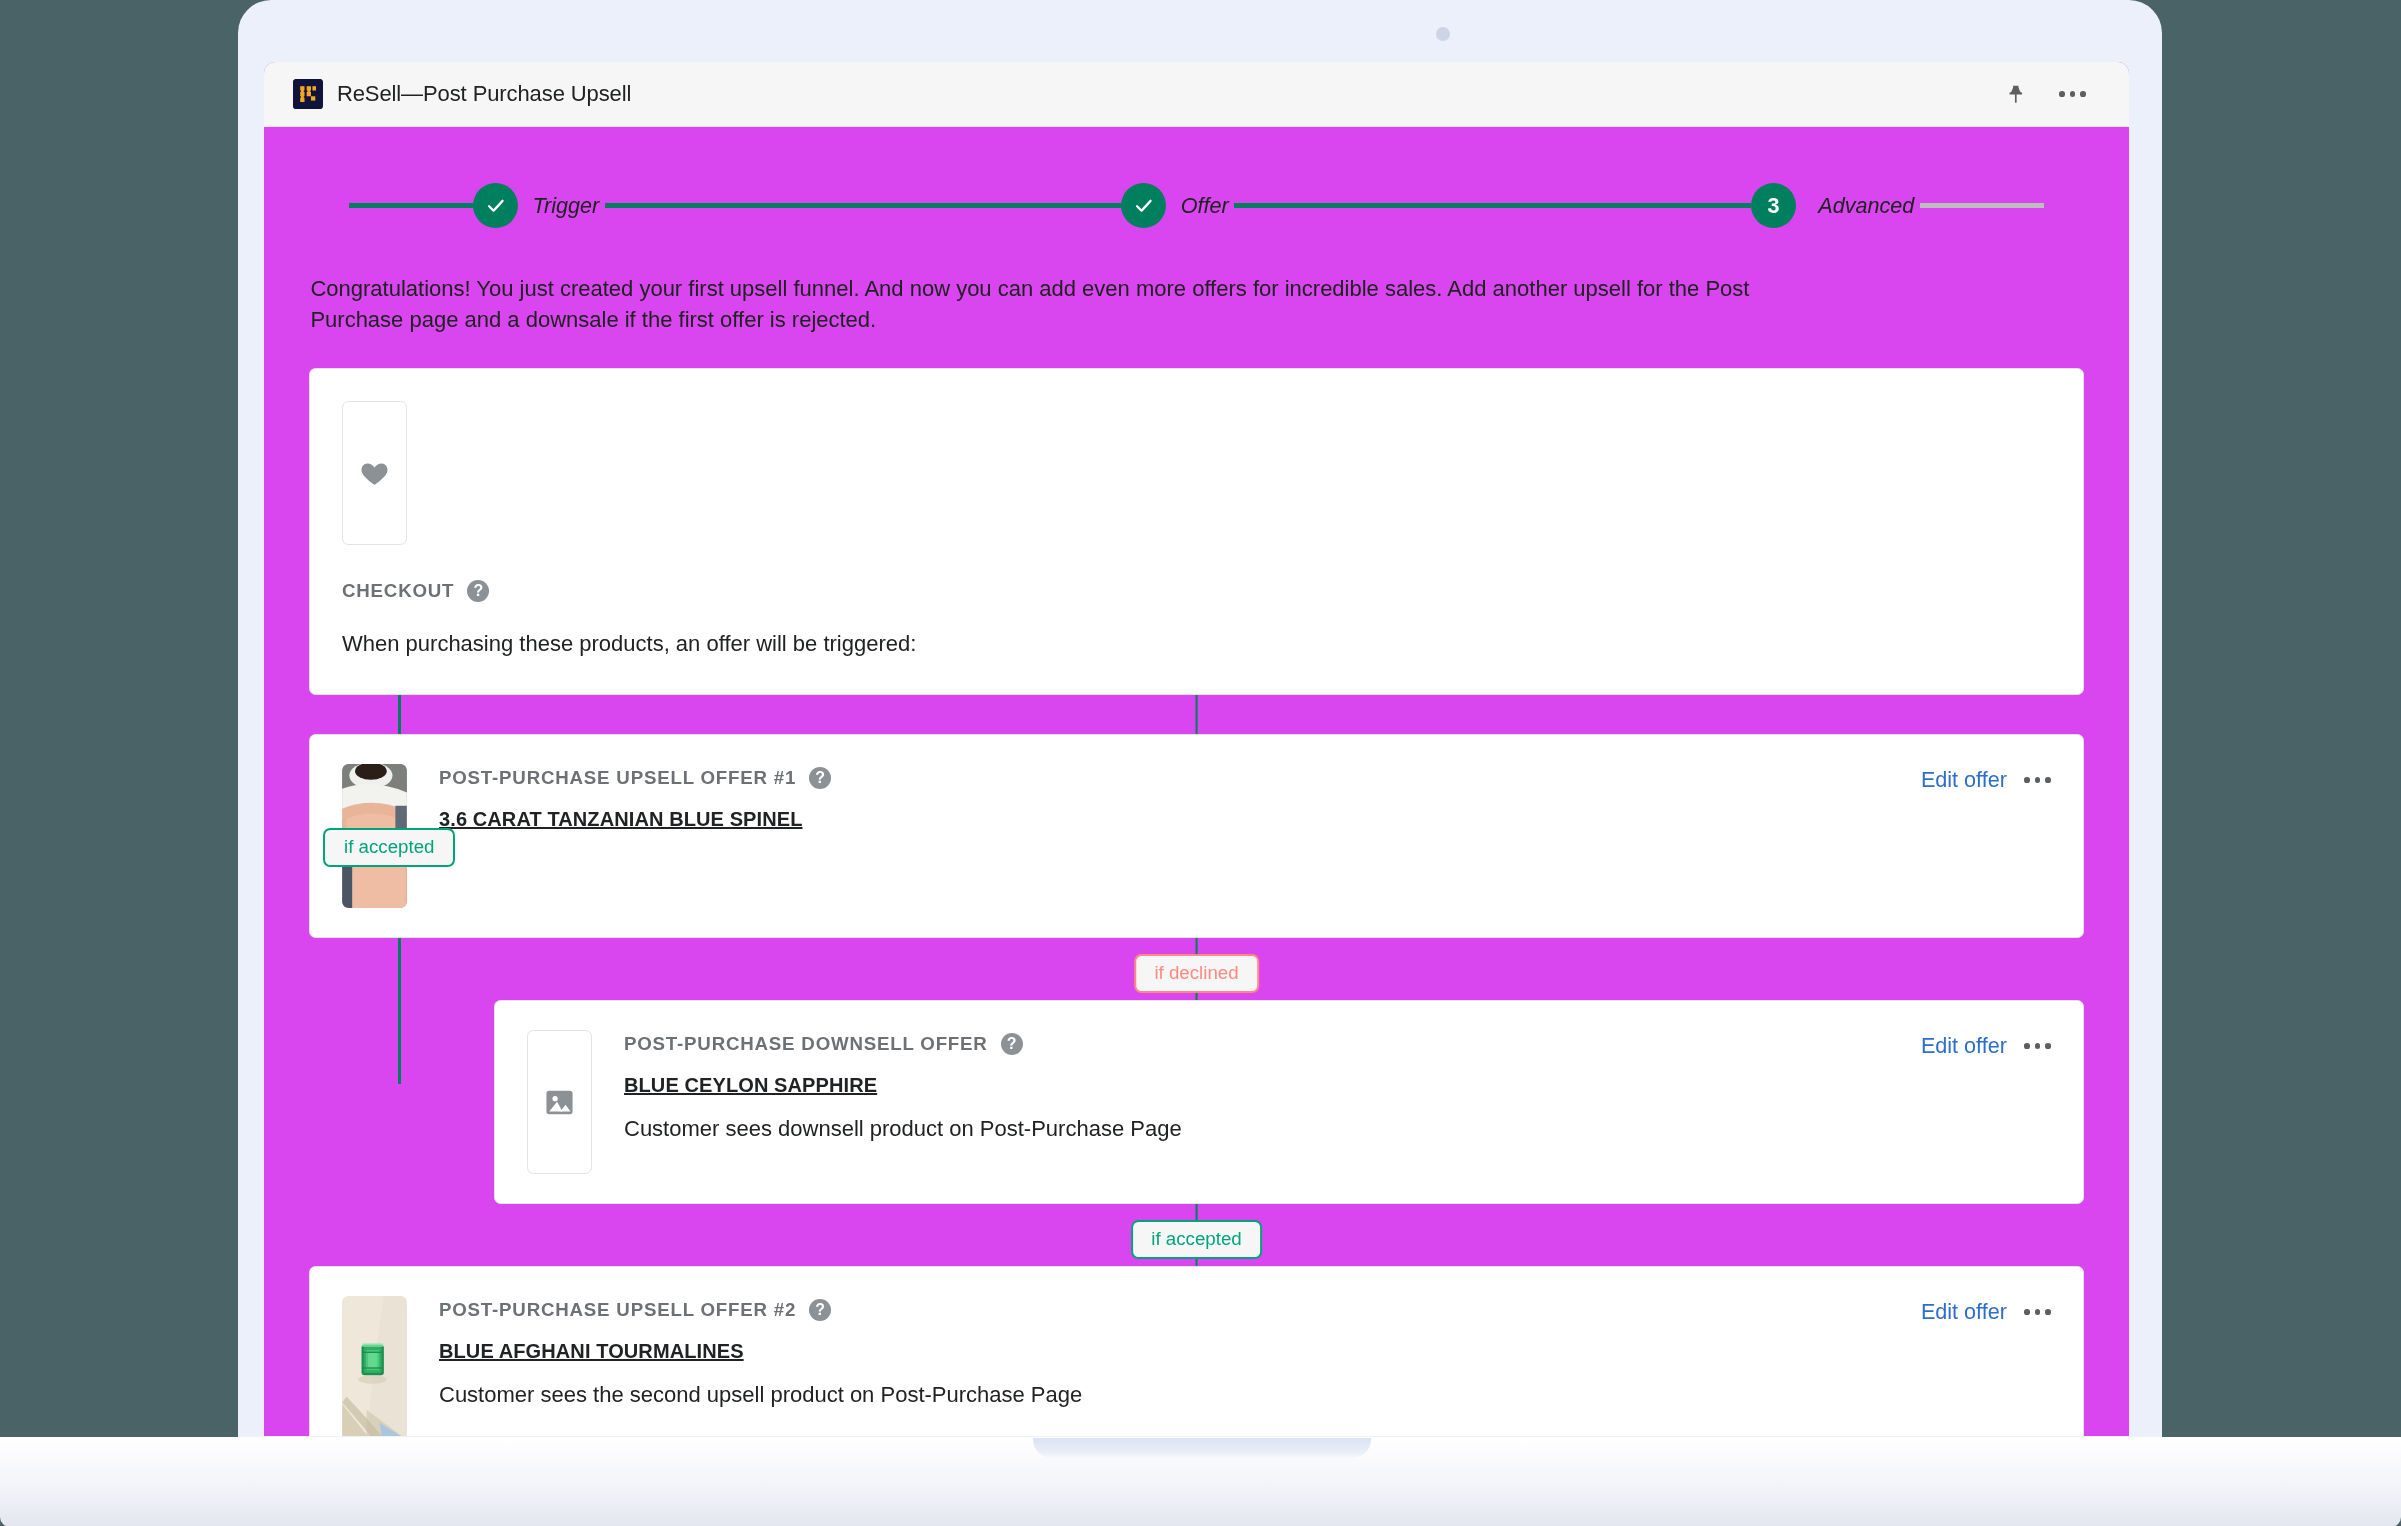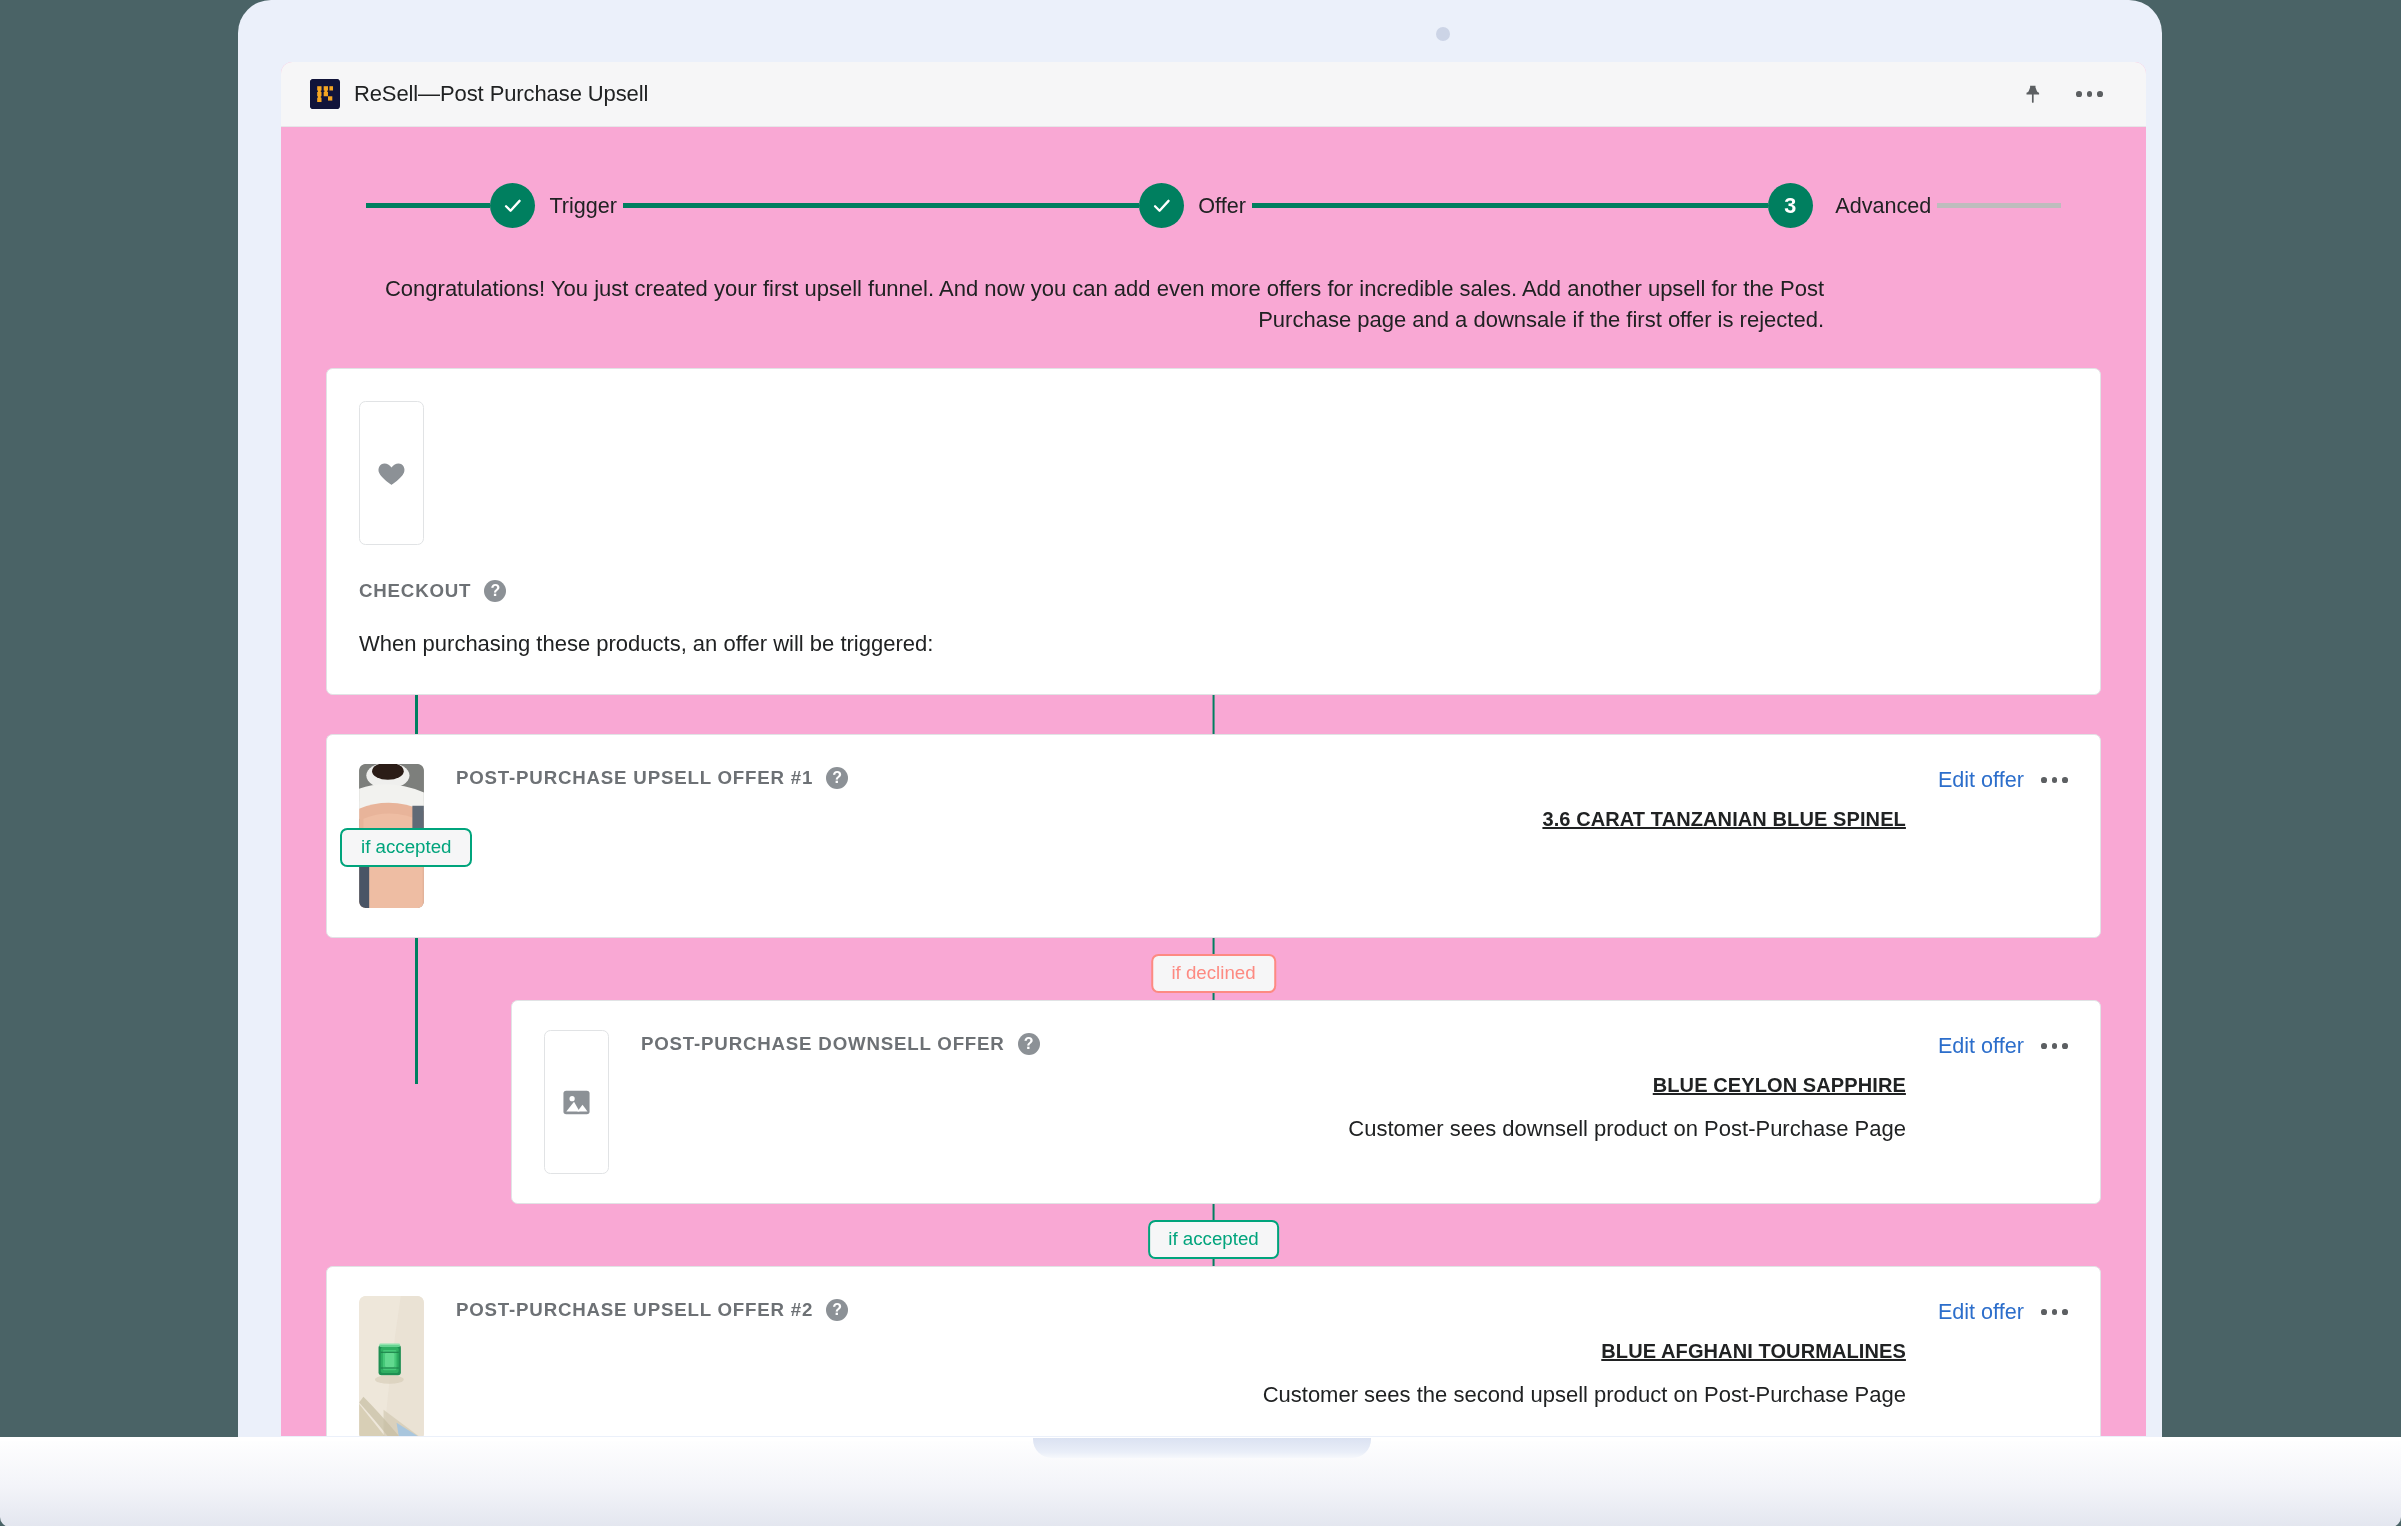--- a/index.html
+++ b/index.html
@@ -63,28 +63,27 @@
     top: 1438px;
     width: 338px;
     height: 20px;
     background: linear-gradient(180deg, #dbe2f2 0%, #e9eef8 70%, #f6f8fc 100%);
     border-radius: 0 0 18.7px 18.7px;
   }
 
   
   .app-window {
     position: absolute;
-    left: 281px;
+    left: 264px;
     top: 62px;
     width: 1865px;
     height: 1374px;
-    background: #f9a8d4;
+    background: #d946ef;
     border-radius: 11.5px 11.5px 0 0;
     overflow: hidden;
-    text-align: right;
   }
 
   
   .app-topbar {
     position: relative;
     height: 65px;
     background: #f6f6f7;
     border-bottom: 1.4px solid #e6e6e8;
     display: flex;
     align-items: center;
@@ -202,20 +201,21 @@
     font-size: 21.6px;
     font-weight: bold;
     flex-shrink: 0;
   }
   .step-bubble svg { display: block; }
   .step-label {
     font-size: 21.6px;
     color: #202223;
     white-space: nowrap;
     padding-right: 5.7px;
+    font-style: italic;
   }
   .step.is-current .step-label { color: #202223; margin-left: 8px; }
 
   
   .intro-text {
     margin-top: 45px;
     font-size: 22px;
     line-height: 1.42;
     color: #202223;
     max-width: 1498px;

